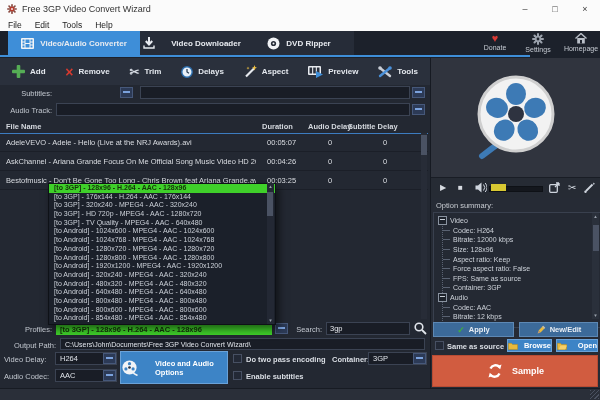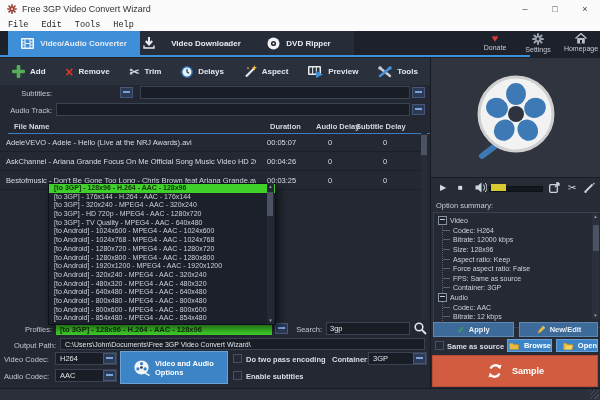--- a/index.html
+++ b/index.html
@@ -6,21 +6,21 @@
   .window{position:relative;width:600px;height:400px;background:#232832;overflow:hidden;
           font-family:"Liberation Sans",sans-serif;-webkit-font-smoothing:antialiased;}
   .abs{position:absolute;box-sizing:border-box;}
 
   
   .titlebar{left:0;top:0;width:600px;height:18px;background:#fbfbfb;display:flex;align-items:center;font-size:9px;color:#333;}
   .app-ico{margin:0 5px 0 7px;display:flex;}
   .tb-spacer{flex:1;}
   .win-btn{width:30px;height:18px;display:flex;align-items:center;justify-content:center;color:#444;font-size:9px;}
   .menubar{left:0;top:18px;width:600px;height:13px;background:#fbfbfb;display:flex;align-items:center;gap:13px;padding-left:8px;font-size:8.5px;color:#222;}
-  .menu-item{cursor:default;font-family:Liberation Mono, monospace;}
+  .menu-item{cursor:default;}
 
   
   .tabbar{left:0;top:31px;width:600px;height:27px;background:#1c212b;}
   .tab{position:absolute;top:0;height:24px;display:flex;align-items:center;justify-content:center;gap:6px;
        font-size:8px;font-weight:bold;color:#e8ebf0;background:#262c38;box-sizing:border-box;}
   .tab.active{background:#3e8ed8;}
   .tab-underline{position:absolute;left:0;top:24px;width:530px;height:2px;background:#3e8ed8;}
   .hact{position:absolute;top:2px;width:50px;display:flex;flex-direction:column;align-items:center;gap:1px;
         color:#c6cbd3;font-size:7px;}
   .heart{color:#d93a35;font-size:11px;line-height:10px;}
@@ -38,21 +38,21 @@
 
   
   .lbl{position:absolute;font-size:7.5px;color:#c2c7cf;box-sizing:border-box;}
   .field{position:absolute;height:13px;background:#191d26;border:1px solid #3b4353;color:#dfe3e9;
          font-size:7.5px;display:flex;align-items:center;padding:0 4px;box-sizing:border-box;
          white-space:nowrap;overflow:hidden;}
   .ddbtn{position:absolute;width:13px;height:11px;background:#2c3a56;border:1px solid #46587a;box-sizing:border-box;}
   .ddbtn::after{content:"";position:absolute;left:2px;right:2px;top:3px;height:2px;background:#7ba2dd;}
 
   
-  .thead{position:absolute;left:8px;top:61px;width:428px;height:14px;border-bottom:1px solid #3c7cc0;}
+  .thead{position:absolute;left:0;top:61px;width:428px;height:14px;border-bottom:1px solid #3c7cc0;}
   .thead span{position:absolute;top:3px;font-size:7.5px;font-weight:bold;color:#d4d8de;}
   .filelist{position:absolute;left:0;top:75px;width:428px;}
   .frow{position:relative;height:18px;border-bottom:1px solid #1b1f28;}
   .frow span{position:absolute;top:5px;font-size:7.5px;color:#dadde2;}
   .fname{left:6px;max-width:250px;white-space:nowrap;overflow:hidden;}
   .fdur{left:267px;}
   .fd1{left:306px;width:48px;text-align:center;}
   .fd2{left:360px;width:50px;text-align:center;}
   .lscroll{position:absolute;left:421px;top:75px;width:6px;height:186px;background:#272c37;}
   .lthumb{position:absolute;left:0;top:2px;width:6px;height:20px;background:#4a5263;}
@@ -71,21 +71,21 @@
 
   
   .profile-combo{position:absolute;background:#3fd02a;color:#143309;font-weight:bold;font-size:7.5px;
                  display:flex;align-items:center;padding:0 4px;box-sizing:border-box;white-space:nowrap;overflow:hidden;}
   .sinput{position:absolute;height:13px;background:#191d26;border:1px solid #3b4353;color:#e6e9ee;
           font-size:7.5px;padding:0 3px;box-sizing:border-box;font-family:"Liberation Sans",sans-serif;}
 
   
   .chk{position:absolute;width:9px;height:9px;background:#232936;border:1px solid #475063;box-sizing:border-box;}
   .bluebtn{background:#3d84c6;border:1px solid #6aa2d8;color:#fff;font-weight:bold;font-size:7.5px;
-           display:flex;align-items:center;justify-content:flex-end;gap:5px;box-sizing:border-box;position:absolute;}
+           display:flex;align-items:center;justify-content:space-between;gap:5px;box-sizing:border-box;position:absolute;}
   .steelbtn{background:#3c6a99;border:1px solid #5d88b4;color:#eaeff5;font-weight:bold;font-size:7.5px;
             display:flex;align-items:center;justify-content:center;gap:4px;box-sizing:border-box;position:absolute;}
   .startbtn{background:#d15c40;border:1px solid #b84c34;color:#fff;font-weight:bold;font-size:9px;
             display:flex;align-items:center;justify-content:center;gap:8px;box-sizing:border-box;position:absolute;}
   .okcheck{color:#3fae3f;font-size:9px;font-weight:bold;}
 
   
   .preview{position:absolute;left:0;top:0;width:170px;height:119px;background:#30343e;
            display:flex;align-items:center;justify-content:center;}
   .player{position:absolute;left:0;top:119px;width:170px;height:20px;background:#262b34;border-top:1px solid #191d25;
@@ -353,21 +353,21 @@
     <span style="position:absolute;left:414px;top:264px;">
         <svg width="13" height="13" viewBox="0 0 13 13">
           <circle cx="5" cy="5" r="3.8" fill="none" stroke="#e2e6ec" stroke-width="1.6"></circle>
           <line x1="8" y1="8" x2="12" y2="12" stroke="#e2e6ec" stroke-width="1.8"></line>
         </svg>
       </span>
 
     <div class="lbl" style="left:0;top:283px;width:56px;text-align:right;">Output Path:</div>
     <div class="field" style="left:60px;top:280px;width:365px;height:12px;font-size:7px;">C:\Users\John\Documents\Free 3GP Video Convert Wizard\</div>
 
-    <div class="lbl" style="left:4px;top:297px;">Video Codec:</div>
+    <div class="lbl" style="left:4px;top:297px;">Video Delay:</div>
     <div class="field" style="left:55px;top:294px;width:62px;">H264</div>
     <div class="ddbtn" style="left:103px;top:295px;"></div>
 
     <div class="lbl" style="left:4px;top:314px;">Audio Codec:</div>
     <div class="field" style="left:55px;top:311px;width:62px;">AAC</div>
     <div class="ddbtn" style="left:103px;top:312px;"></div>
 
     <div class="bluebtn" style="left:120px;top:293px;width:108px;height:33px;">
       <span>
           <svg width="17" height="17" viewBox="0 0 18 18">

